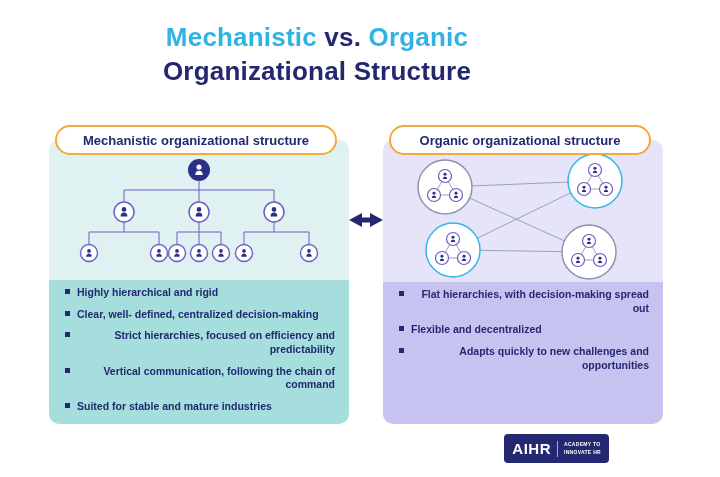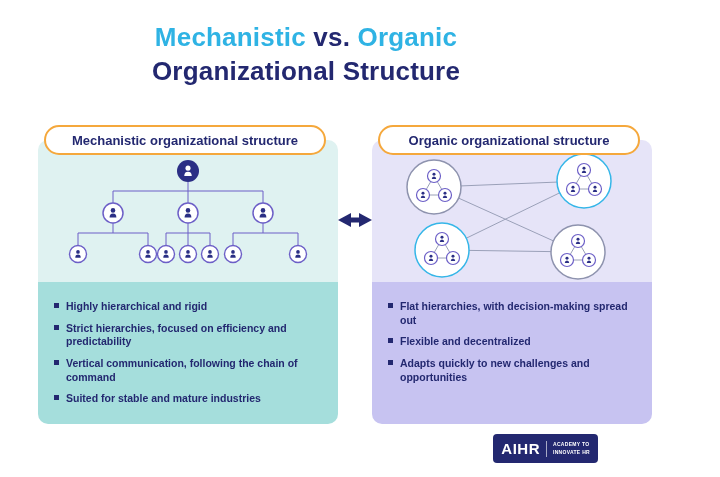--- a/index.html
+++ b/index.html
@@ -3,35 +3,35 @@
 <meta charset="utf-8">
 <style>
   :root{
     --navy:#232870; --cyan:#2fb3e4; --pill-border:#f5a83c;
     --left-light:#dff2f1; --left-dark:#a5dedc;
     --right-light:#e6e4f8; --right-dark:#c7c3f1;
     --node-stroke:#6c5fc7; --line:#9aa0b8;
   }
   *{margin:0;padding:0;box-sizing:border-box;}
   body{width:720px;height:477px;background:#fff;font-family:"Liberation Sans",sans-serif;overflow:hidden;}
-  .canvas{position:relative;width:612px;height:477px;background:#fff;}
+  .canvas{position:relative;width:612px;height:477px;background:#fff;margin-left:11px;}
 
   .title{ text-align:center; padding-top:20px; font-weight:bold; font-size:26px; line-height:34px; letter-spacing:.2px;}
   .title .cyan{color:var(--cyan);}
   .title .navy{color:var(--navy);}
 
   .columns{position:absolute; left:38px; right:38px; top:124px; display:flex; align-items:flex-start; justify-content:space-between;}
 
   .panel{position:relative; width:307px; margin-top:16px;}
   .pill{position:absolute; top:-15px; left:6px; right:12px; height:30px; background:#fff; border:2px solid var(--pill-border); border-radius:18px; display:flex; align-items:center; justify-content:center; font-weight:bold; font-size:13px; color:var(--navy); z-index:2;}
   .panel-body{border-radius:10px; overflow:hidden; height:284px; display:flex; flex-direction:column;}
   .diagram-area{height:142px; display:flex; align-items:center; justify-content:center; padding-top:14px;}
   .left .diagram-area{background:var(--left-light);}
   .right .diagram-area{background:var(--right-light);}
-  .bullets-area{flex:1; padding:18px 14px 8px 14px;}
+  .bullets-area{flex:1; padding:6px 14px 8px 14px;text-align:right;}
   .left .bullets-area{background:var(--left-dark);}
   .right .bullets-area{background:var(--right-dark);}
 
   ul.bullets{list-style:none;}
   ul.bullets li{display:flex; margin-bottom:8px; color:var(--navy); font-size:10.5px; font-weight:bold; line-height:1.3;}
   ul.bullets .sq{width:5px;height:5px;background:var(--navy); margin:3px 7px 0 2px; flex-shrink:0;}
 
   .arrow-wrap{align-self:flex-start; margin-top:88px;}
 
   .logo{position:absolute; right:14px; bottom:14px; background:var(--navy); border-radius:4px; padding:6px 8px; display:flex; align-items:center; gap:6px;}
@@ -103,20 +103,24 @@
           </svg>
         </div>
         <div class="bullets-area">
           <ul class="bullets">
               <li>
                 <span class="sq"></span>
                 <span>Highly hierarchical and rigid</span>
               </li>
               <li>
                 <span class="sq"></span>
+                <span>Clear, well- defined, centralized decision-making</span>
+              </li>
+              <li>
+                <span class="sq"></span>
                 <span>Strict hierarchies, focused on efficiency and predictability</span>
               </li>
               <li>
                 <span class="sq"></span>
                 <span>Vertical communication, following the chain of command</span>
               </li>
               <li>
                 <span class="sq"></span>
                 <span>Suited for stable and mature industries</span>
               </li>

